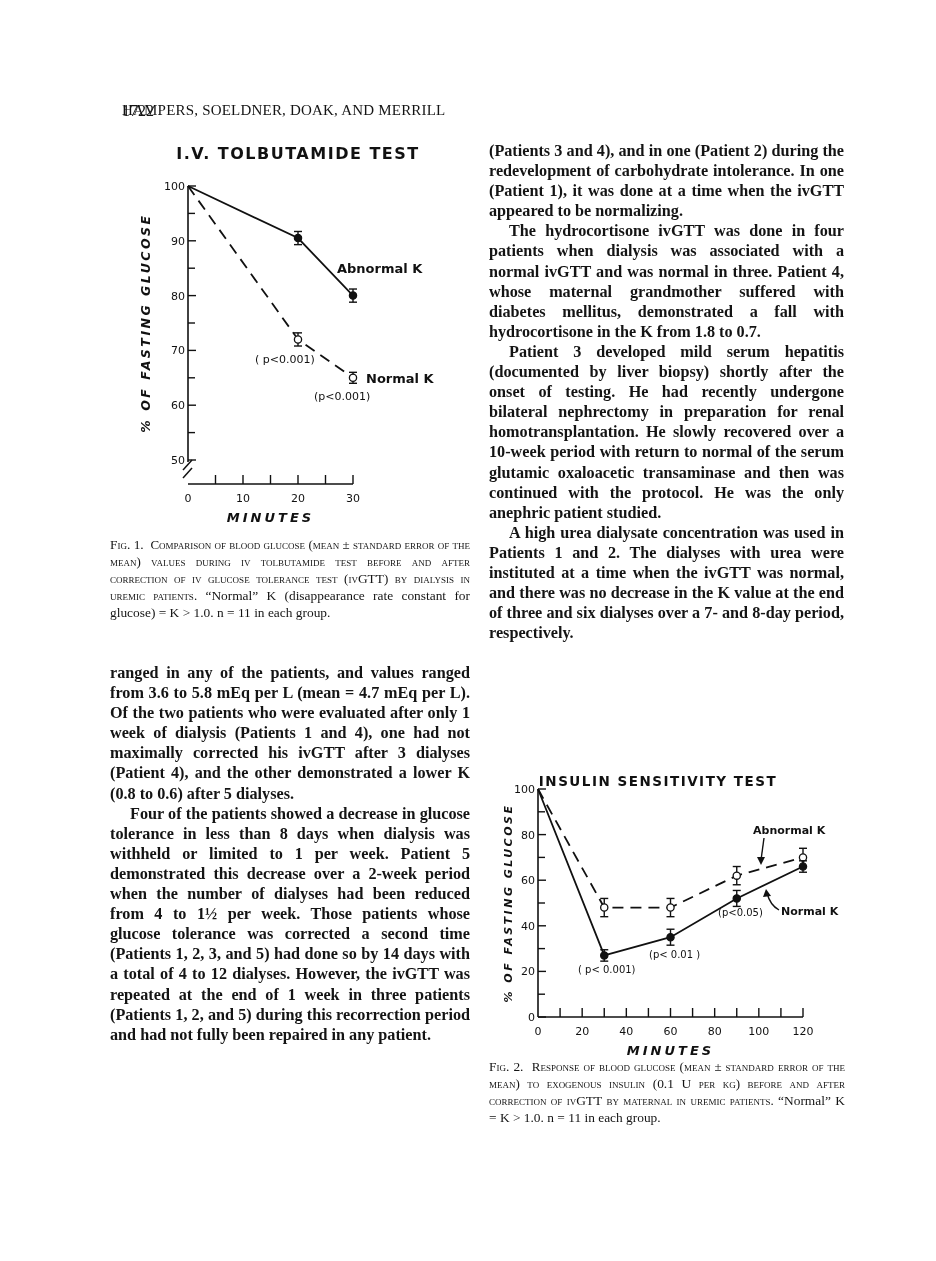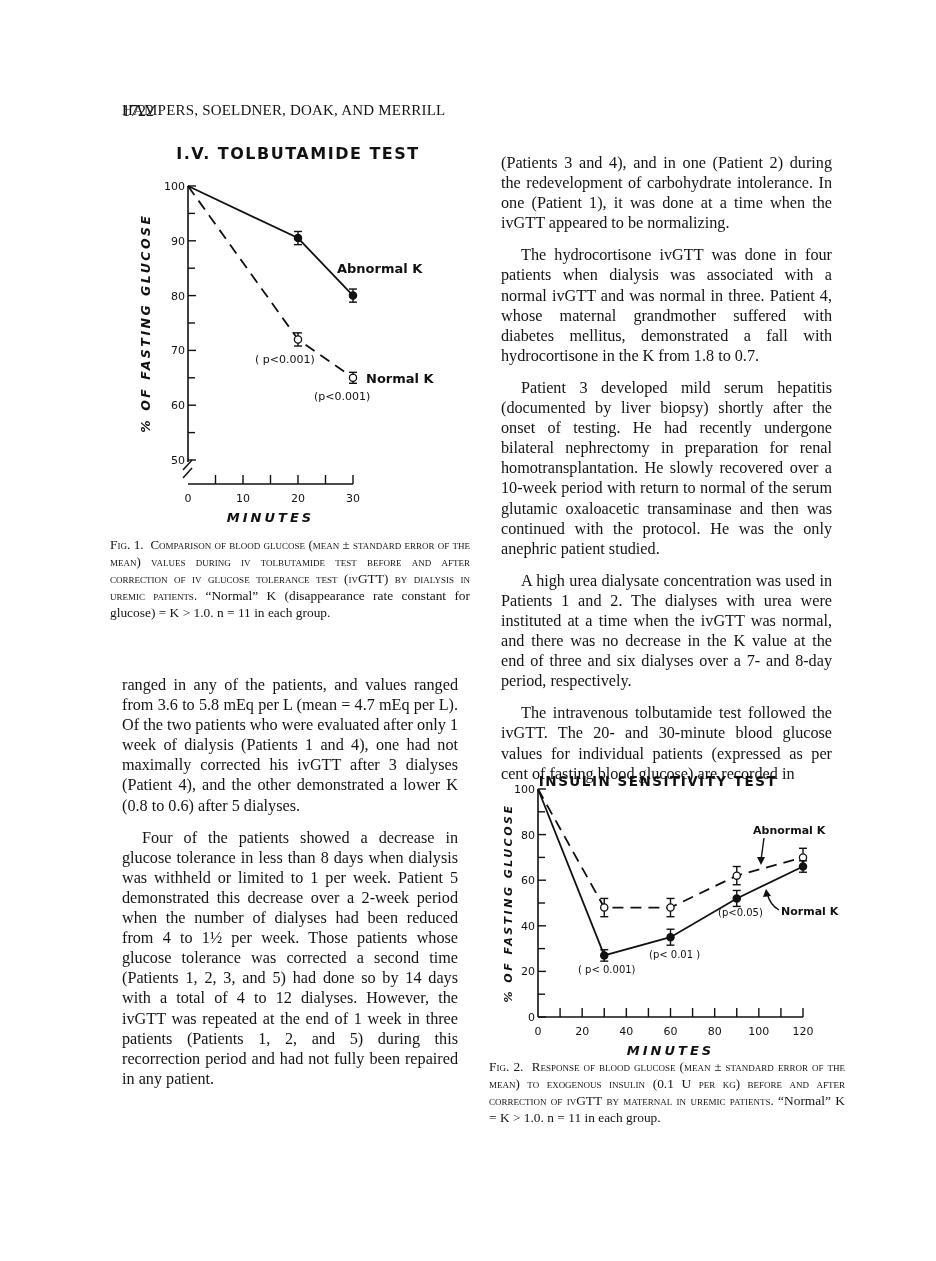--- a/index.html
+++ b/index.html
@@ -3,21 +3,21 @@
 <meta charset="utf-8">
 <style>
   html, body { margin: 0; padding: 0; background: #ffffff; }
   body { width: 936px; height: 1261px; position: relative; overflow: hidden;
          font-family: "Liberation Serif", "DejaVu Serif", serif; color: #141414; }
   .abs { position: absolute; }
   .running-head { top: 102px; left: 122px; width: 740px; height: 22px; font-size: 15px; }
   .page-num { position: absolute; left: 0; top: 0; font-size: 16px; }
   .authors { position: absolute; left: 0; right: 0; top: 0; text-align: left; font-size: 15px; letter-spacing: 0.2px; }
   .col { font-size: 16.2px; line-height: 20.1px; text-align: justify; }
-  .col p { margin: 12px; text-indent: 0; }
+  .col p { margin: 0; text-indent: 0; font-weight: bold; }
   .col p.ind { text-indent: 20px; }
   .col-left { left: 110px; top: 663px; width: 360px; }
   .col-right { left: 489px; top: 141px; width: 355px; }
   .caption { font-size: 13.4px; line-height: 17px; text-align: justify; }
   .caption .sc { font-variant: small-caps; font-size: 13px; }
   .cap1 { left: 110px; top: 536px; width: 360px; }
   .cap2 { left: 489px; top: 1058px; width: 356px; }
   svg text { font-family: "DejaVu Sans", "Liberation Sans", sans-serif; fill: #111; }
 </style>
 </head>
@@ -95,21 +95,20 @@
 <div class="abs col col-left">
   <p>ranged in any of the patients, and values ranged from 3.6 to 5.8 mEq per L (mean = 4.7 mEq per L). Of the two patients who were evaluated after only 1 week of dialysis (Patients 1 and 4), one had not maximally corrected his ivGTT after 3 dialyses (Patient 4), and the other demonstrated a lower K (0.8 to 0.6) after 5 dialyses.</p>
   <p class="ind">Four of the patients showed a decrease in glucose tolerance in less than 8 days when dialysis was withheld or limited to 1 per week. Patient 5 demonstrated this decrease over a 2-week period when the number of dialyses had been reduced from 4 to 1½ per week. Those patients whose glucose tolerance was corrected a second time (Patients 1, 2, 3, and 5) had done so by 14 days with a total of 4 to 12 dialyses. However, the ivGTT was repeated at the end of 1 week in three patients (Patients 1, 2, and 5) during this recorrection period and had not fully been repaired in any patient.</p>
 </div>
 
 <div class="abs col col-right">
   <p>(Patients 3 and 4), and in one (Patient 2) during the redevelopment of carbohydrate intolerance. In one (Patient 1), it was done at a time when the ivGTT appeared to be normalizing.</p>
   <p class="ind">The hydrocortisone ivGTT was done in four patients when dialysis was associated with a normal ivGTT and was normal in three. Patient 4, whose maternal grandmother suffered with diabetes mellitus, demonstrated a fall with hydrocortisone in the K from 1.8 to 0.7.</p>
   <p class="ind">Patient 3 developed mild serum hepatitis (documented by liver biopsy) shortly after the onset of testing. He had recently undergone bilateral nephrectomy in preparation for renal homotransplantation. He slowly recovered over a 10-week period with return to normal of the serum glutamic oxaloacetic transaminase and then was continued with the protocol. He was the only anephric patient studied.</p>
   <p class="ind">A high urea dialysate concentration was used in Patients 1 and 2. The dialyses with urea were instituted at a time when the ivGTT was normal, and there was no decrease in the K value at the end of three and six dialyses over a 7- and 8-day period, respectively.</p>
-  <p class="ind">The intravenous tolbutamide test followed the ivGTT. The 20- and 30-minute blood glucose values for individual patients (expressed as per cent of fasting blood glucose) are recorded in</p>
 </div>
 
 <svg class="abs" style="left:490px;top:765px" width="360" height="290" id="fig2">
     <text x="168" y="21" text-anchor="middle" font-size="13.5" font-weight="bold" letter-spacing="1.5">INSULIN SENSITIVITY TEST</text>
     <line x1="48" y1="24" x2="48" y2="252" stroke="#111" stroke-width="1.6"></line>
     <line x1="48" y1="252" x2="313" y2="252" stroke="#111" stroke-width="1.6"></line>
     <line x1="48" y1="252" x2="56" y2="252" stroke="#111" stroke-width="1.4"></line>
     <text x="45" y="256" text-anchor="end" font-size="11">0</text>
     <line x1="48" y1="229.2" x2="55" y2="229.2" stroke="#111" stroke-width="1.4"></line>
     <line x1="48" y1="206.4" x2="56" y2="206.4" stroke="#111" stroke-width="1.4"></line>

